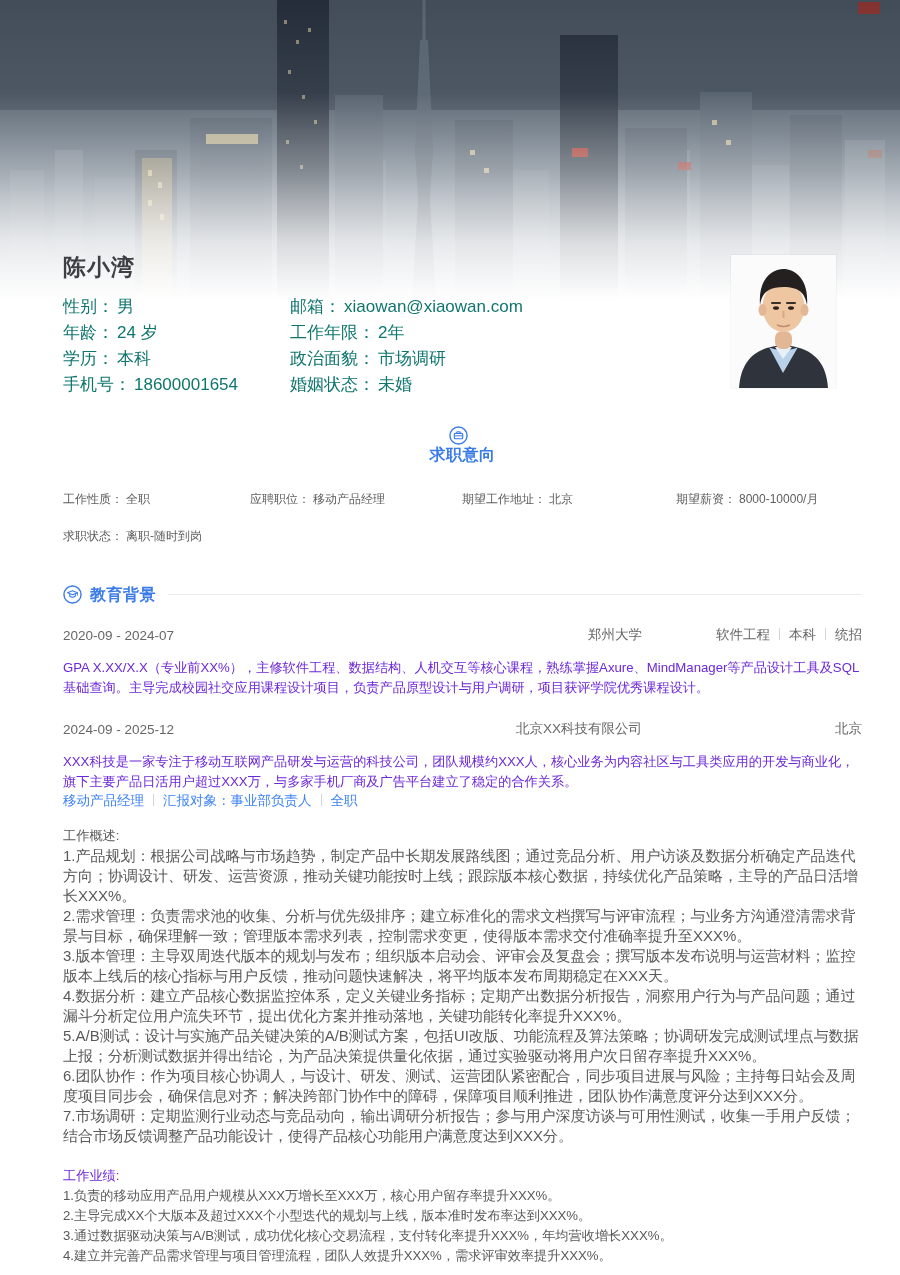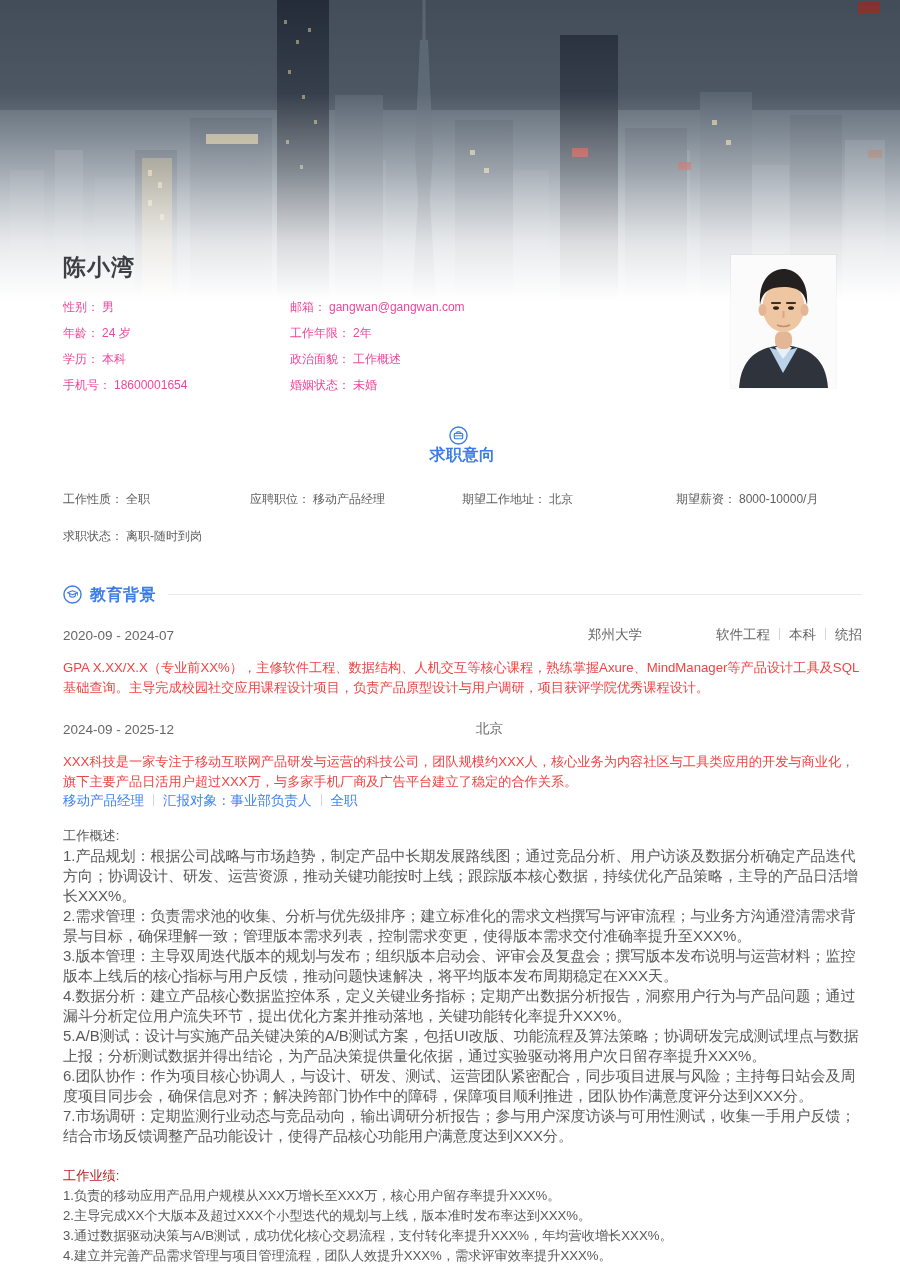--- a/index.html
+++ b/index.html
@@ -10,21 +10,21 @@
   .banner { position:relative; width:900px; height:412px; }
   .skyline { position:absolute; top:0; left:0; display:block; }
   .banner-fade { position:absolute; top:0; left:0; width:900px; height:310px;
     background:linear-gradient(180deg, rgba(255,255,255,0) 0%, rgba(255,255,255,0.04) 30%,
       rgba(255,255,255,0.38) 55%, rgba(255,255,255,0.80) 78%, #ffffff 97%); }
   .candidate-name { position:absolute; top:252px; left:63px; font-size:23px; font-weight:bold;
     color:#3d3f44; letter-spacing:1px; z-index:3; }
   .info-grid { position:absolute; top:294px; left:63px; display:flex; z-index:3; }
   .info-col { display:flex; flex-direction:column; }
   .info-col.first { width:227px; }
-  .info-row { height:26px; line-height:26px; font-size:12px; color:#ec4899; white-space:nowrap; }
+  .info-row { height:26px; line-height:26px; font-size:17px; color:#0f766e; white-space:nowrap; }
   .info-row .val { margin-left:3px; }
   .photo-frame { position:absolute; top:255px; right:64px; width:105px; height:133px;
     background:#fdfdfd; z-index:3; overflow:hidden; box-shadow:0 0 0 1px rgba(0,0,0,0.03); }
 
   
   .content { padding:0 38px 0 63px; }
   .section-header { display:flex; align-items:center; }
   .icon-circle { width:19px; height:19px; flex:0 0 19px; margin-right:8px; }
   .section-title { font-size:16px; font-weight:bold; color:#3b7ce8; letter-spacing:0.5px; line-height:19px; }
   .section-line { flex:1; height:1px; background:#eaeaea; margin-left:12px; }
@@ -37,27 +37,27 @@
   .intent-field.w1 { width:187px; }
   .intent-field.w2 { width:212px; }
   .intent-field.w3 { width:214px; }
 
   .sec-edu .section-header { margin-top:40px; }
   .meta-row { display:flex; align-items:center; margin-top:22px; font-size:13.5px; color:#666; }
   .meta-row .m-left { width:220px; }
   .meta-row .m-center { flex:1; text-align:right; }
   .meta-row .m-right { width:220px; text-align:right; white-space:nowrap; }
   .vsep { display:inline-block; width:1px; height:12px; background:#d5d5d5; margin:0 9px; vertical-align:-1px; }
-  .para { margin-top:14px; font-size:13.2px; line-height:20px; color:#ef4444; }
+  .para { margin-top:14px; font-size:13.2px; line-height:20px; color:#6d28d9; }
 
   .sec-work .section-header { margin-top:30px; }
   .position-row { font-size:13.5px; color:#3b82f6; }
   .overview-title { margin-top:16px; font-size:13.2px; line-height:20px; color:#595959; }
   .duty { font-size:15px; line-height:20px; color:#595959; }
-  .achv-title { margin-top:20px; font-size:13.2px; line-height:20px; color:#b91c1c; }
+  .achv-title { margin-top:20px; font-size:13.2px; line-height:20px; color:#6d28d9; }
   .achv { font-size:13.2px; line-height:20px; color:#595959; }
 </style>
 </head>
 <body>
 
 <div class="banner">
   <svg class="skyline" width="900" height="300" viewBox="0 0 900 300">
     <defs>
       <linearGradient id="sky" x1="0" y1="0" x2="0" y2="1">
         <stop offset="0" stop-color="#49545f"></stop>
@@ -150,23 +150,23 @@
   <h1 class="candidate-name">陈小湾</h1>
 
   <div class="info-grid">
     <div class="info-col first">
       <div class="info-row"><span class="lbl">性别：</span><span class="val">男</span></div>
       <div class="info-row"><span class="lbl">年龄：</span><span class="val">24 岁</span></div>
       <div class="info-row"><span class="lbl">学历：</span><span class="val">本科</span></div>
       <div class="info-row"><span class="lbl">手机号：</span><span class="val">18600001654</span></div>
     </div>
     <div class="info-col">
-      <div class="info-row"><span class="lbl">邮箱：</span><span class="val">gangwan@gangwan.com</span></div>
+      <div class="info-row"><span class="lbl">邮箱：</span><span class="val">xiaowan@xiaowan.com</span></div>
       <div class="info-row"><span class="lbl">工作年限：</span><span class="val">2年</span></div>
-      <div class="info-row"><span class="lbl">政治面貌：</span><span class="val">工作概述</span></div>
+      <div class="info-row"><span class="lbl">政治面貌：</span><span class="val">市场调研</span></div>
       <div class="info-row"><span class="lbl">婚姻状态：</span><span class="val">未婚</span></div>
     </div>
   </div>
 
   <div class="photo-frame">
     <svg width="105" height="133" viewBox="0 0 105 133">
       <rect width="105" height="133" fill="#fbfbfb"></rect>
 
       <path d="M8 133 C10 104 26 92 52 90 C79 92 95 104 97 133 Z" fill="#2f333c"></path>
 
@@ -234,20 +234,21 @@
       <span class="m-right">
         <span>软件工程</span><span class="vsep"></span><span>本科</span><span class="vsep"></span><span>统招</span>
       </span>
     </div>
     <p class="para">GPA X.XX/X.X（专业前XX%），主修软件工程、数据结构、人机交互等核心课程，熟练掌握Axure、MindManager等产品设计工具及SQL基础查询。主导完成校园社交应用课程设计项目，负责产品原型设计与用户调研，项目获评学院优秀课程设计。</p>
   </section>
 
   <section class="sec-work">
     <div class="meta-row">
       <span class="m-left">2024-09 - 2025-12</span>
+      <span class="m-center">北京XX科技有限公司</span>
       <span class="m-right">北京</span>
     </div>
     <p class="para">XXX科技是一家专注于移动互联网产品研发与运营的科技公司，团队规模约XXX人，核心业务为内容社区与工具类应用的开发与商业化，旗下主要产品日活用户超过XXX万，与多家手机厂商及广告平台建立了稳定的合作关系。</p>
     <div class="position-row">
       <span>移动产品经理</span><span class="vsep"></span><span>汇报对象：事业部负责人</span><span class="vsep"></span><span>全职</span>
     </div>
     <p class="overview-title">工作概述:</p>
     <p class="duty">1.产品规划：根据公司战略与市场趋势，制定产品中长期发展路线图；通过竞品分析、用户访谈及数据分析确定产品迭代方向；协调设计、研发、运营资源，推动关键功能按时上线；跟踪版本核心数据，持续优化产品策略，主导的产品日活增长XXX%。</p>
     <p class="duty">2.需求管理：负责需求池的收集、分析与优先级排序；建立标准化的需求文档撰写与评审流程；与业务方沟通澄清需求背景与目标，确保理解一致；管理版本需求列表，控制需求变更，使得版本需求交付准确率提升至XXX%。</p>
     <p class="duty">3.版本管理：主导双周迭代版本的规划与发布；组织版本启动会、评审会及复盘会；撰写版本发布说明与运营材料；监控版本上线后的核心指标与用户反馈，推动问题快速解决，将平均版本发布周期稳定在XXX天。</p>

